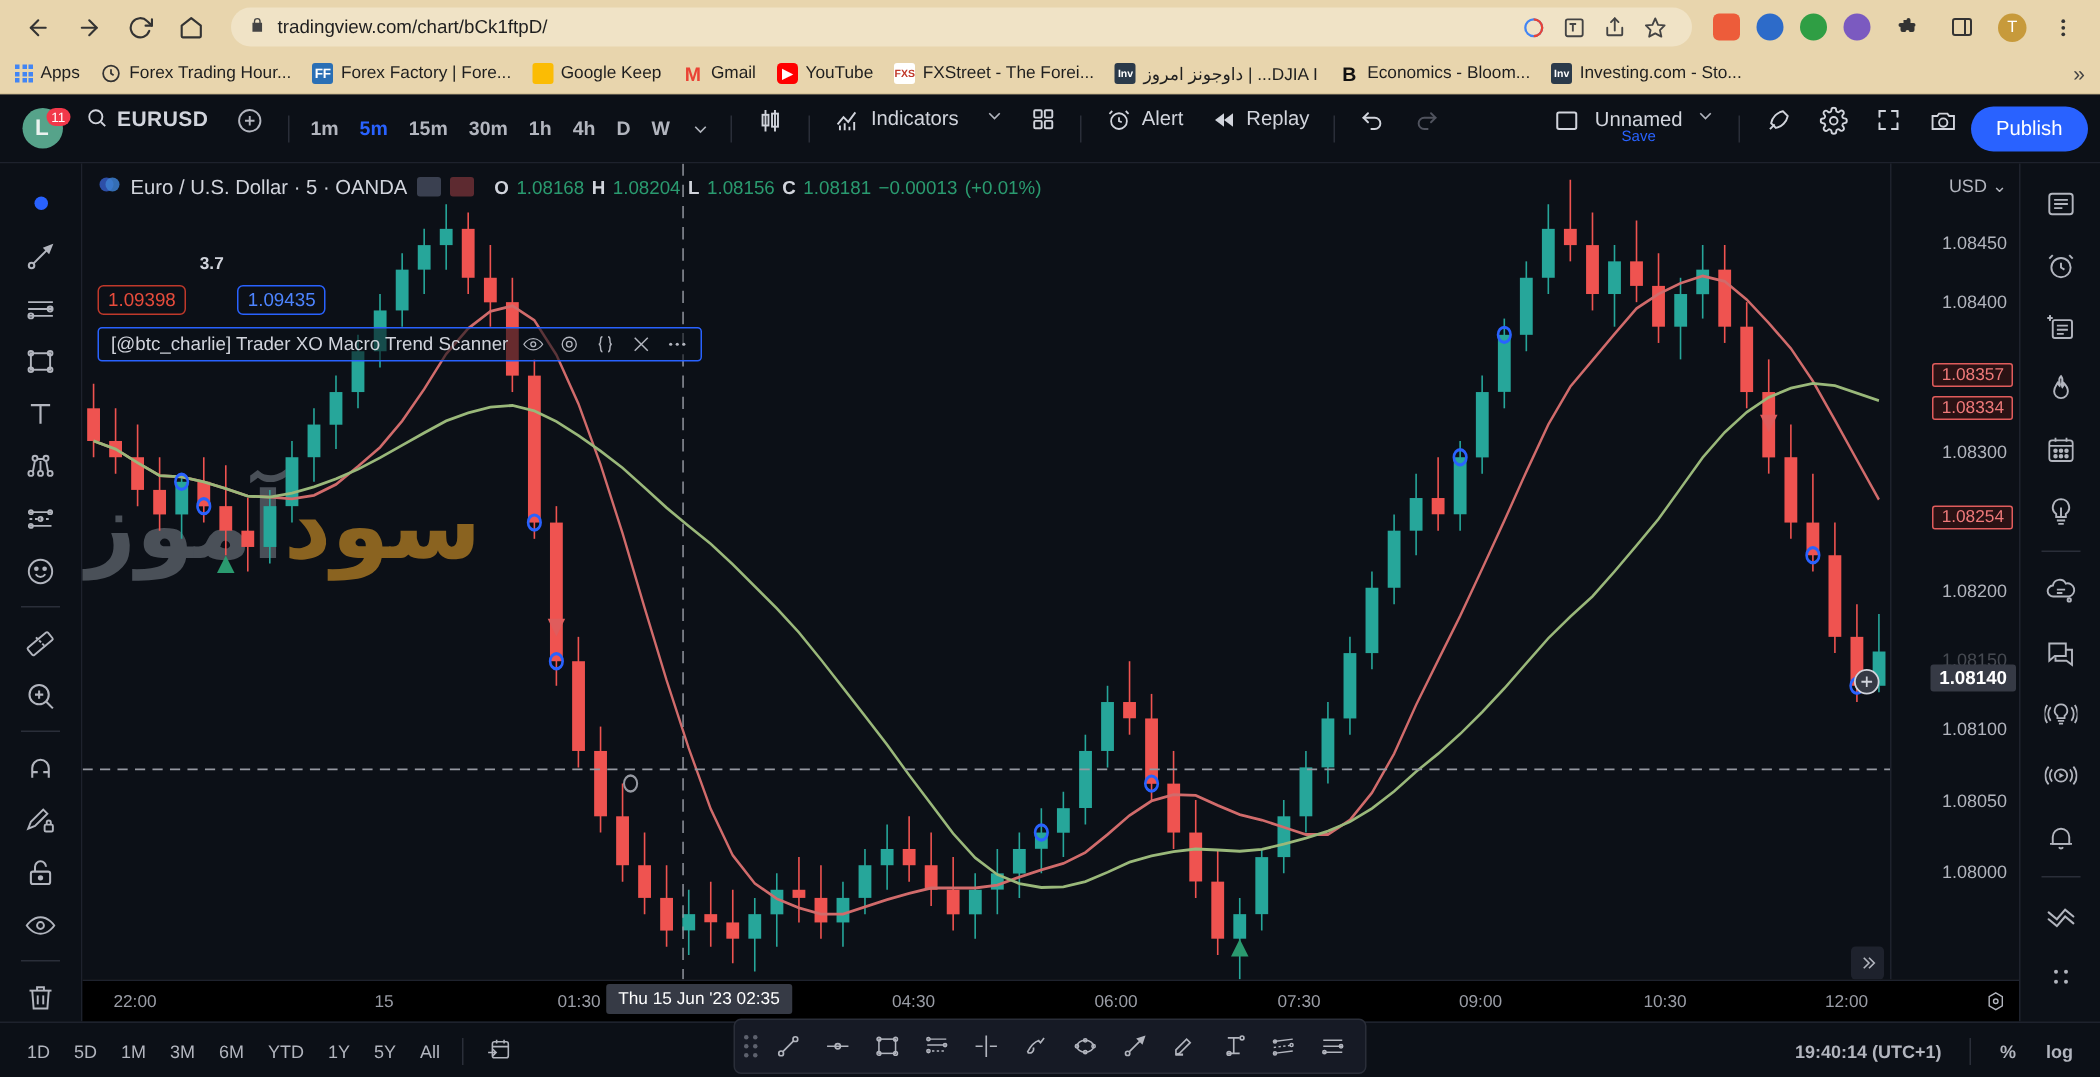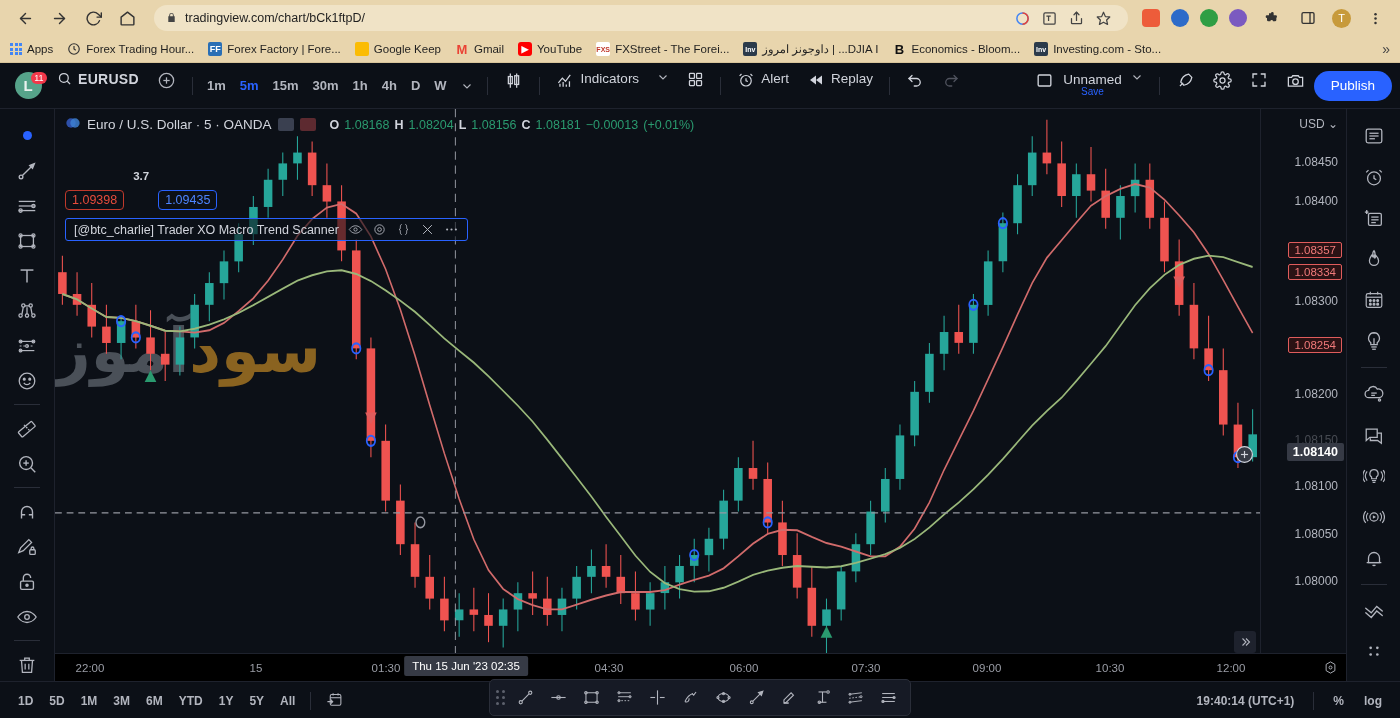--- a/index.html
+++ b/index.html
@@ -110,21 +110,21 @@
   .ohlc .chg { color: #2a9a6f; }
   .sqbtn { width: 16px; height: 13px; border-radius: 2px; display:inline-block; }
 
   .legend-row2 { display: flex; align-items: center; gap: 9px; margin-top: 8px; }
   .pill { border-radius: 4px; padding: 2px 6px; font-size: 12.5px; font-weight: 500; margin-top: 48px; }
   .pill.red { border: 1px solid #c0392b; color: #e74c3c; }
   .pill.blue { border: 1px solid #2962ff; color: #4d84ff; }
   .mid-num { color: #d1d4dc; font-size: 11.5px; font-weight: 600; }
 
   .legend-row3 {
-    margin-top: 8px; display: inline-flex; align-items: center; gap: 9px;
+    margin-top: 8px; display: inline-flex; align-items: flex-start; gap: 9px;
     border: 1px solid #2962ff; border-radius: 3px; padding: 3px 8px; background: rgba(12,16,23,.6);
   }
   .legend-row3 .nm { color: #d1d4dc; font-size: 12.5px; }
   .legend-row3 .ic { color: #b2b5be; display: inline-flex; cursor: pointer; }
 
   .watermark {
     position: absolute; left: 0; right: 4px; top: 205px; text-align: left;
     font-size: 62px; font-weight: 800; direction: rtl; z-index: 2; pointer-events: none;
     font-family: "DejaVu Sans", sans-serif;
   }
@@ -172,21 +172,21 @@
     color: #b2b5be; cursor: pointer; border-radius: 4px;
   }
   .rtool-sep { width: 26px; height: 1px; background: #2a2e39; margin: 4px 0; }
 
   
   .bottom-bar {
     height: 38px; background: #0c1017; border-top: 1px solid #1e222d;
     display: flex; align-items: center; padding: 0 10px; position: relative;
   }
   .range-btn {
-    color: #b2b5be; font-size: 12px; font-weight: 700; padding: 4px 8px;
+    color: #b2b5be; font-size: 12px; font-weight: 400; padding: 4px 8px;
     border-radius: 4px; cursor: pointer;
   }
   .bb-right { margin-left: auto; display: flex; align-items: center; gap: 4px; }
   .clock-txt { color: #b2b5be; font-size: 12px; font-weight: 600; padding-right: 8px; }
   .tgl { color: #b2b5be; font-size: 12px; font-weight: 600; padding: 4px 8px; border-radius: 4px; cursor: pointer;}
 
   .float-tools {
     position: absolute; left: 50%; transform: translateX(-50%); bottom: 3px;
     background: #161a25; border: 1px solid #2a2e39; border-radius: 5px;
     display: flex; align-items: center; padding: 3px 6px; gap: 2px; z-index: 9;

